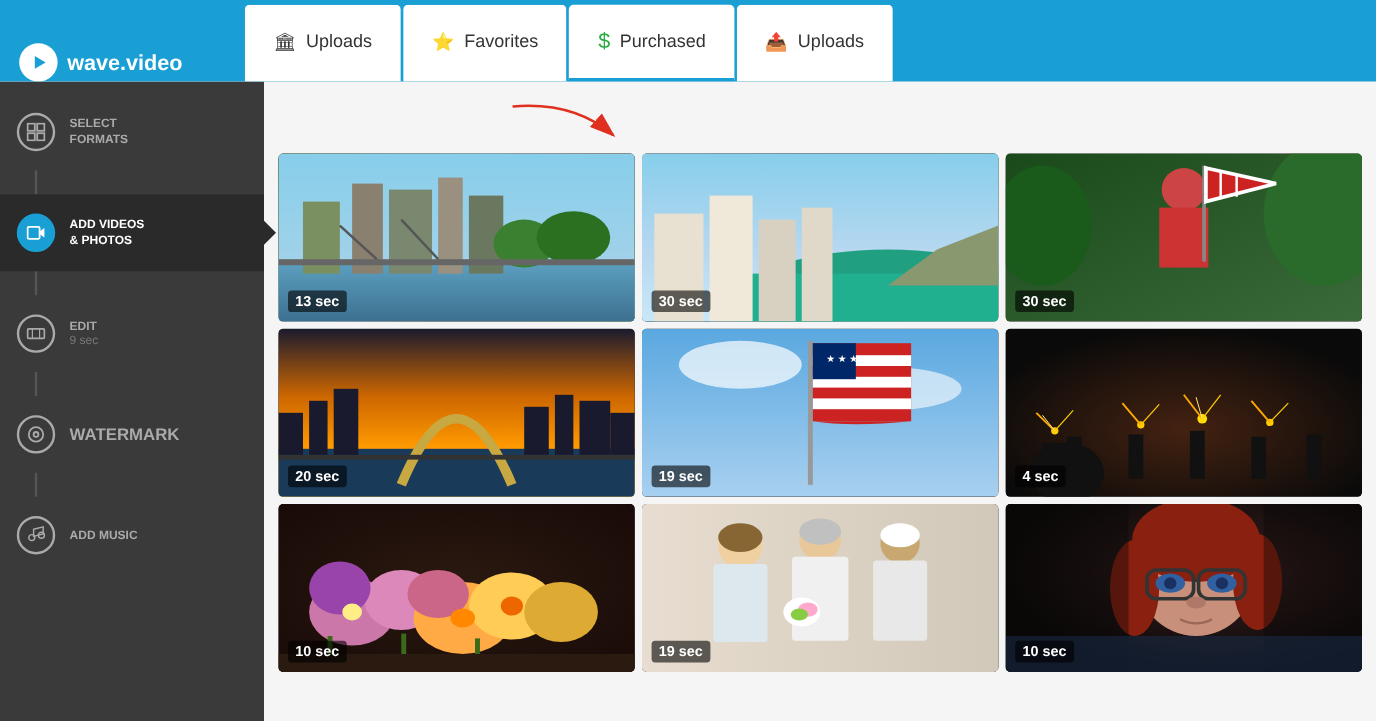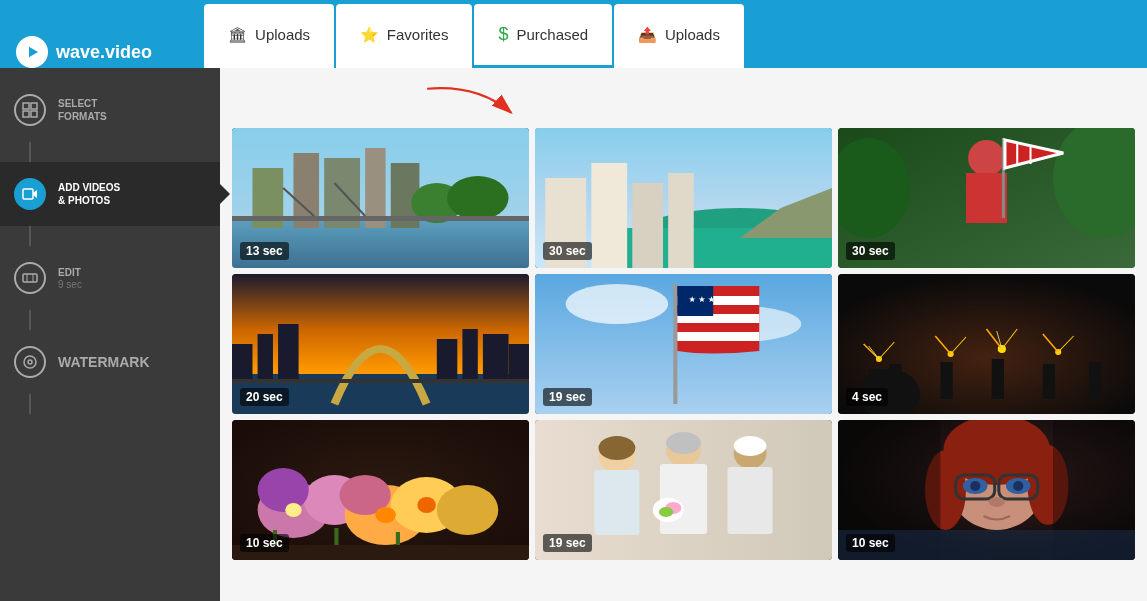--- a/index.html
+++ b/index.html
@@ -258,20 +258,30 @@
     <div class="sidebar-item">
       <div class="step-circle">
         <svg width="16" height="16" viewBox="0 0 16 16">
           <circle cx="8" cy="8" r="6" fill="none" stroke="#aaa" stroke-width="1.5"></circle>
           <circle cx="8" cy="8" r="2" fill="none" stroke="#aaa" stroke-width="1.5"></circle>
         </svg>
       </div>
       <span class="step-label" style="font-size:14px; color:#aaa; font-weight:bold;">WATERMARK</span>
     </div>
     <div class="sidebar-connector"></div>
+    <div class="sidebar-item">
+      <div class="step-circle">
+        <svg width="16" height="16" viewBox="0 0 16 16">
+          <path d="M6 3 L14 1 L14 7 L6 9 Z" fill="none" stroke="#aaa" stroke-width="1.2"></path>
+          <circle cx="4.5" cy="10" r="2.5" fill="none" stroke="#aaa" stroke-width="1.2"></circle>
+          <circle cx="12.5" cy="8" r="2.5" fill="none" stroke="#aaa" stroke-width="1.2"></circle>
+        </svg>
+      </div>
+      <span class="step-label" style="font-size:10px; color:#aaa; font-weight:bold;">ADD MUSIC</span>
+    </div>
   </div>
 
   <div class="main-content">
 
     <div class="arrow-annotation">
       <svg viewBox="0 0 140 65" width="140" height="65">
         <defs>
           <marker id="arrowhead" markerWidth="10" markerHeight="7" refX="9" refY="3.5" orient="auto">
             <polygon points="0 0, 10 3.5, 0 7" fill="#e03020"></polygon>
           </marker>

